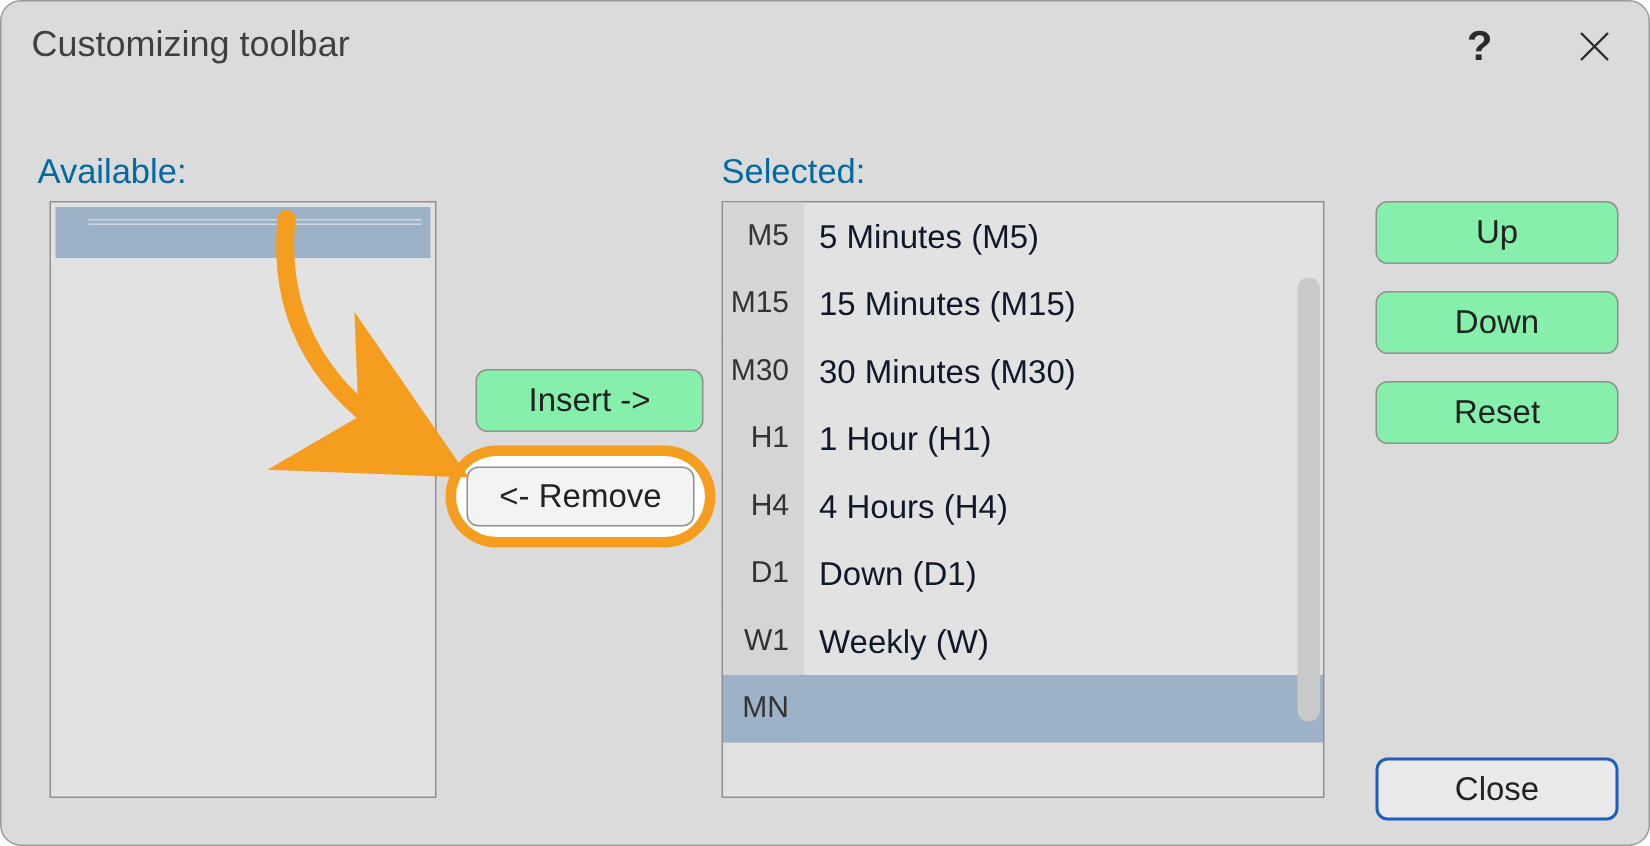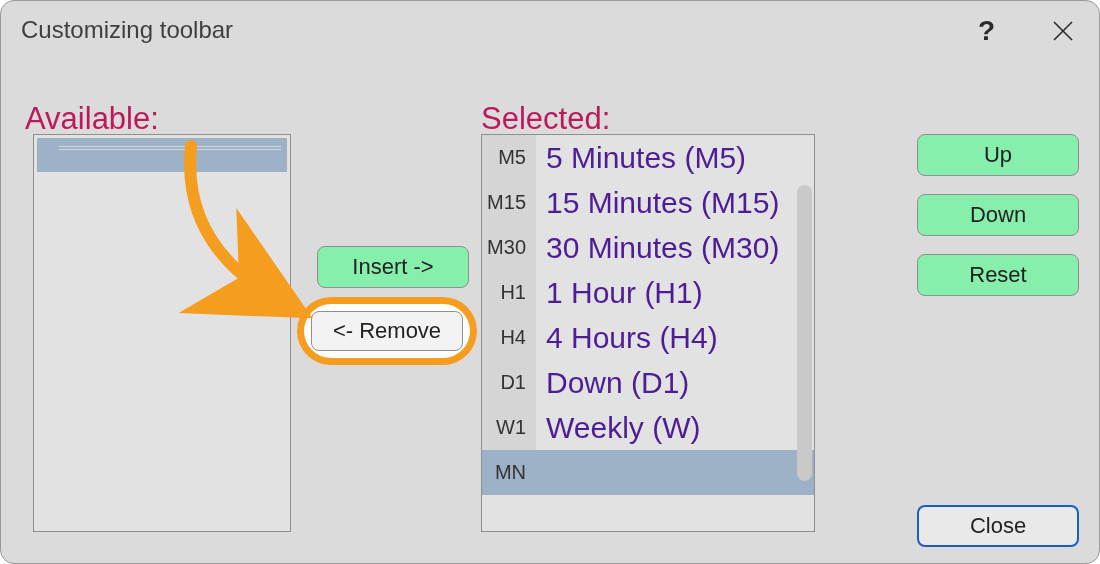--- a/index.html
+++ b/index.html
@@ -47,22 +47,22 @@
   }
   .close-icon {
     width: 24px; height: 24px;
     cursor: pointer;
     position: relative;
   }
   .close-icon svg { display: block; }
 
   .label {
     position: absolute;
-    font-size: 31px;
-    color: #be185d;
+    font-size: 23px;
+    color: #0369a1;
   }
   .label-available { left: 24px; top: 100px; }
   .label-selected  { left: 480px; top: 100px; }
 
   .listbox {
     position: absolute;
     border: 1px solid #8f8f8f;
     background: #e2e2e2;
   }
   .lb-available {
@@ -76,21 +76,21 @@
   }
   .lb-available .sel-empty-row .inner-line {
     position: absolute;
     left: 22px; right: 6px; top: 8px; height: 4px;
     border-top: 1px solid #cfd7df;
     border-bottom: 1px solid #cfd7df;
   }
 
   .lb-selected {
     left: 480px; top: 133px;
-    width: 334px; height: 398px;
+    width: 402px; height: 398px;
   }
   .lb-selected .row {
     position: relative;
     height: 45px;
     display: flex;
     align-items: center;
   }
   .lb-selected .row .code {
     width: 54px;
     text-align: right;
@@ -99,22 +99,22 @@
     color: #333;
     font-family: "Segoe UI", Arial, sans-serif;
     background: #d5d5d5;
     height: 100%;
     display: flex;
     align-items: center;
     justify-content: flex-end;
   }
   .lb-selected .row .lbl {
     flex: 1;
-    font-size: 30px;
-    color: #4c1d95;
+    font-size: 22px;
+    color: #0f172a;
     padding-left: 10px;
   }
   .lb-selected .row.selected {
     background: #9db2c6;
   }
   .lb-selected .row.selected .code {
     background: #9db2c6;
   }
   .lb-selected .scrollbar-track {
     position: absolute;

